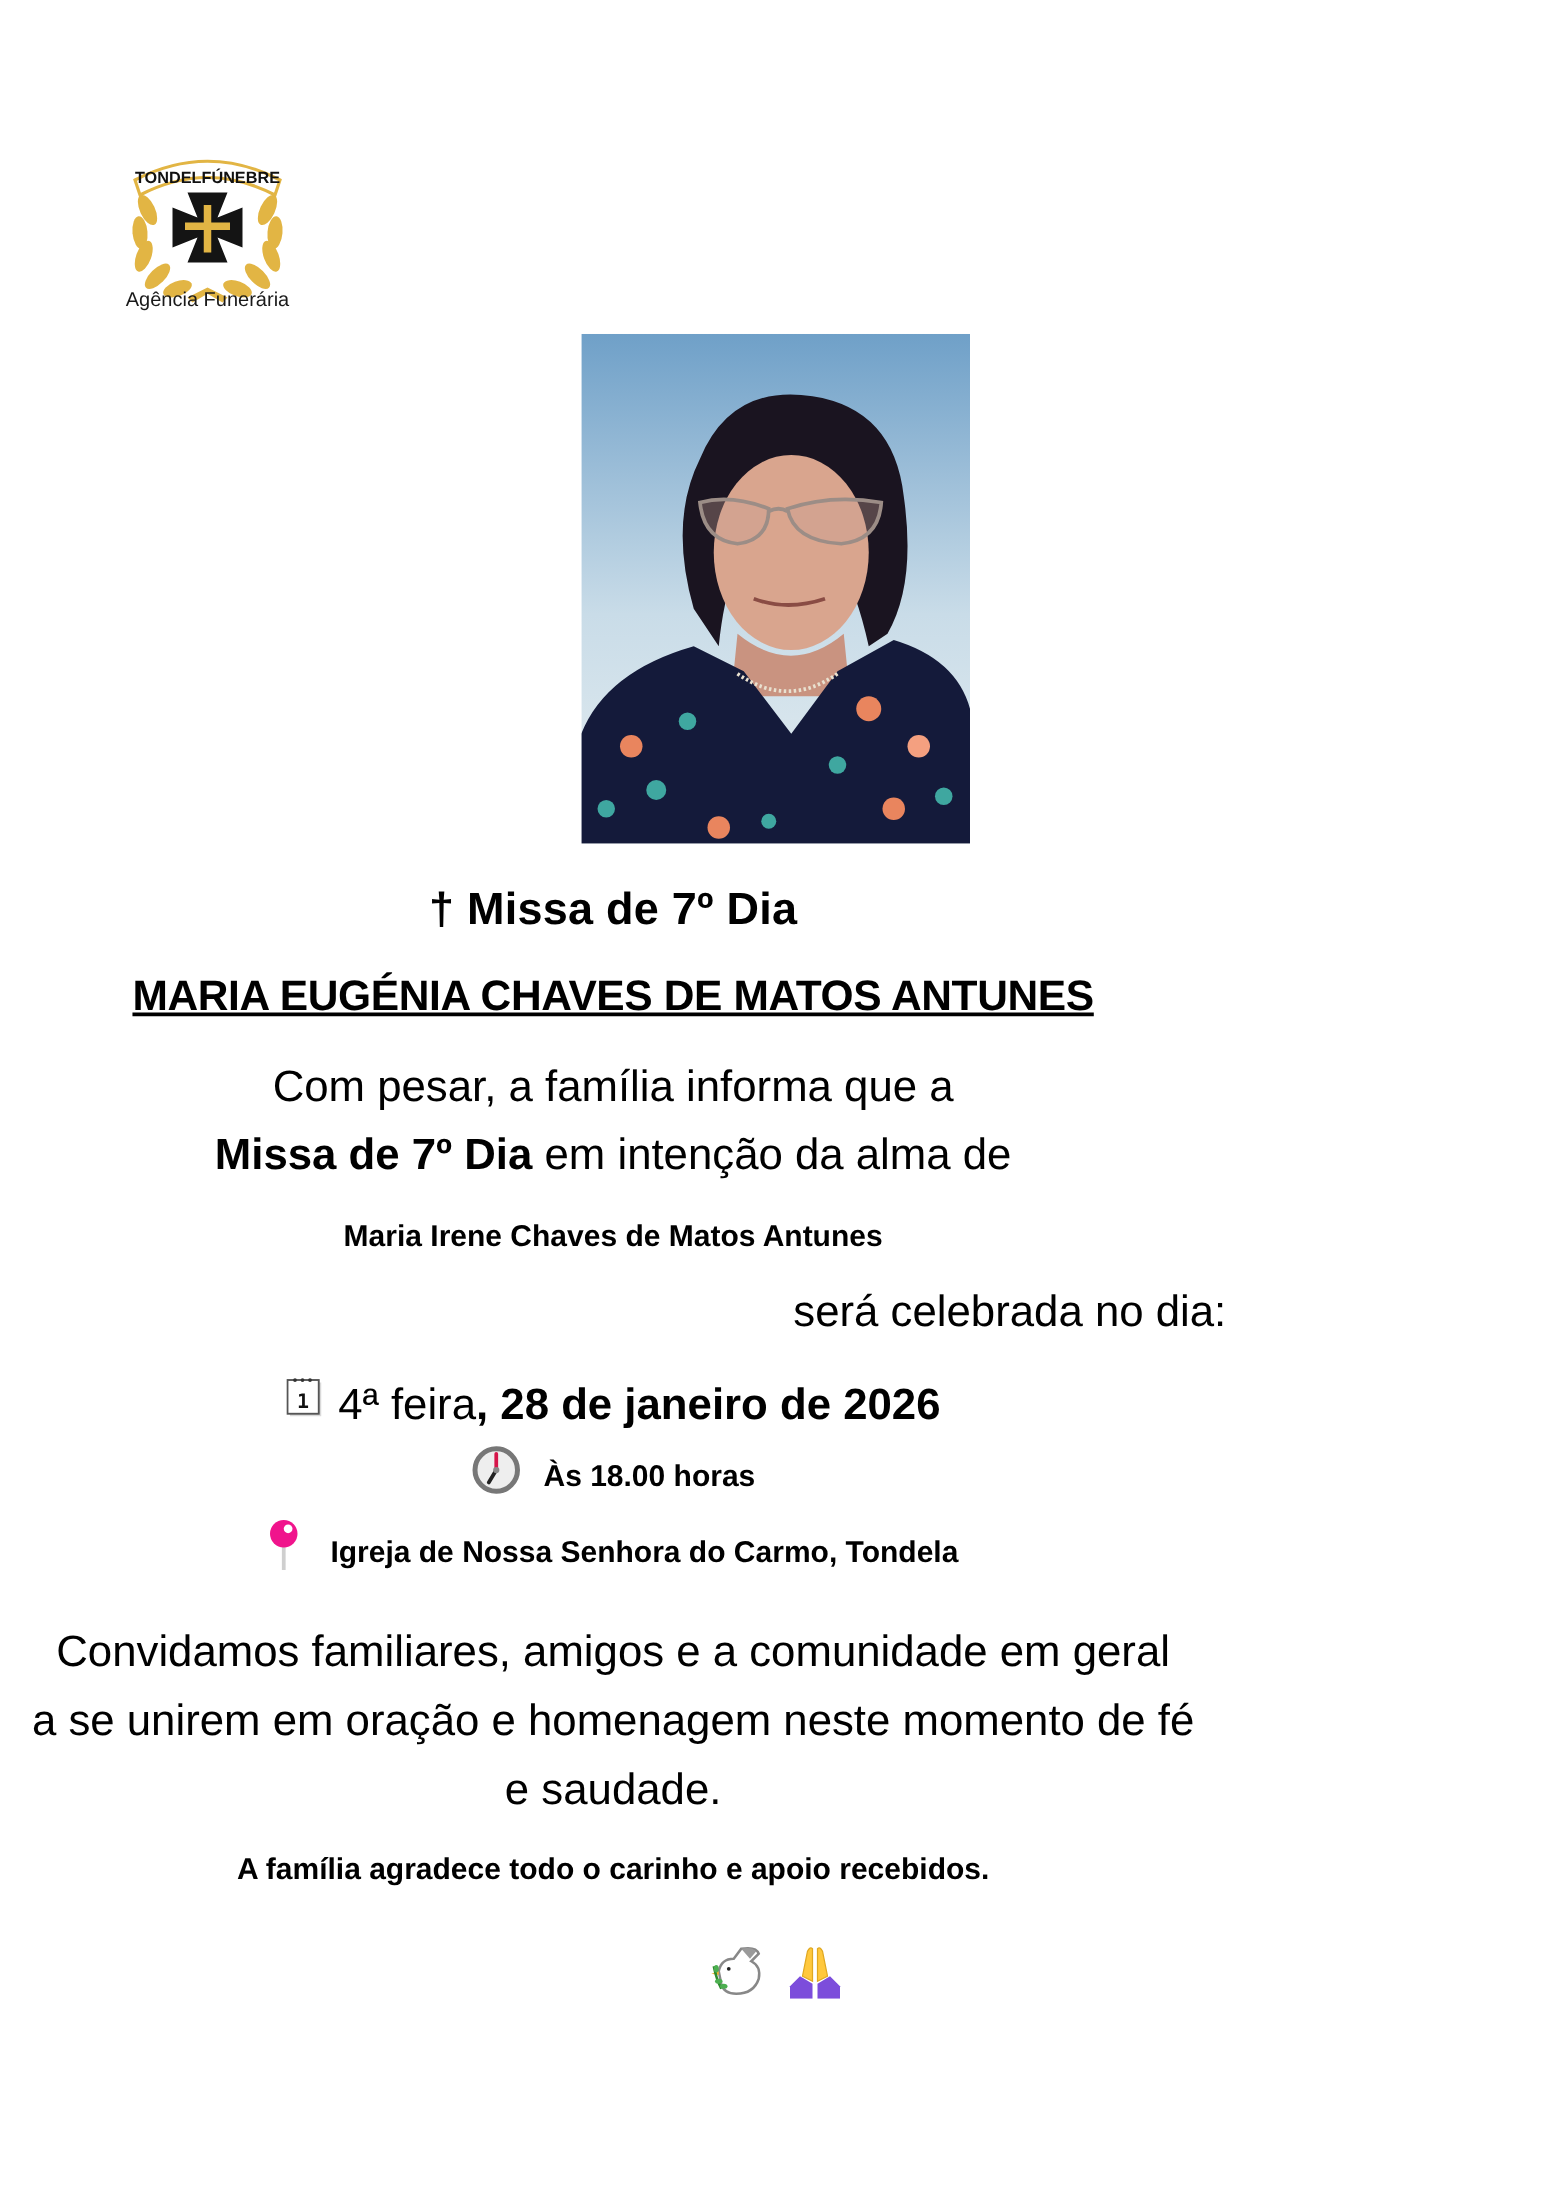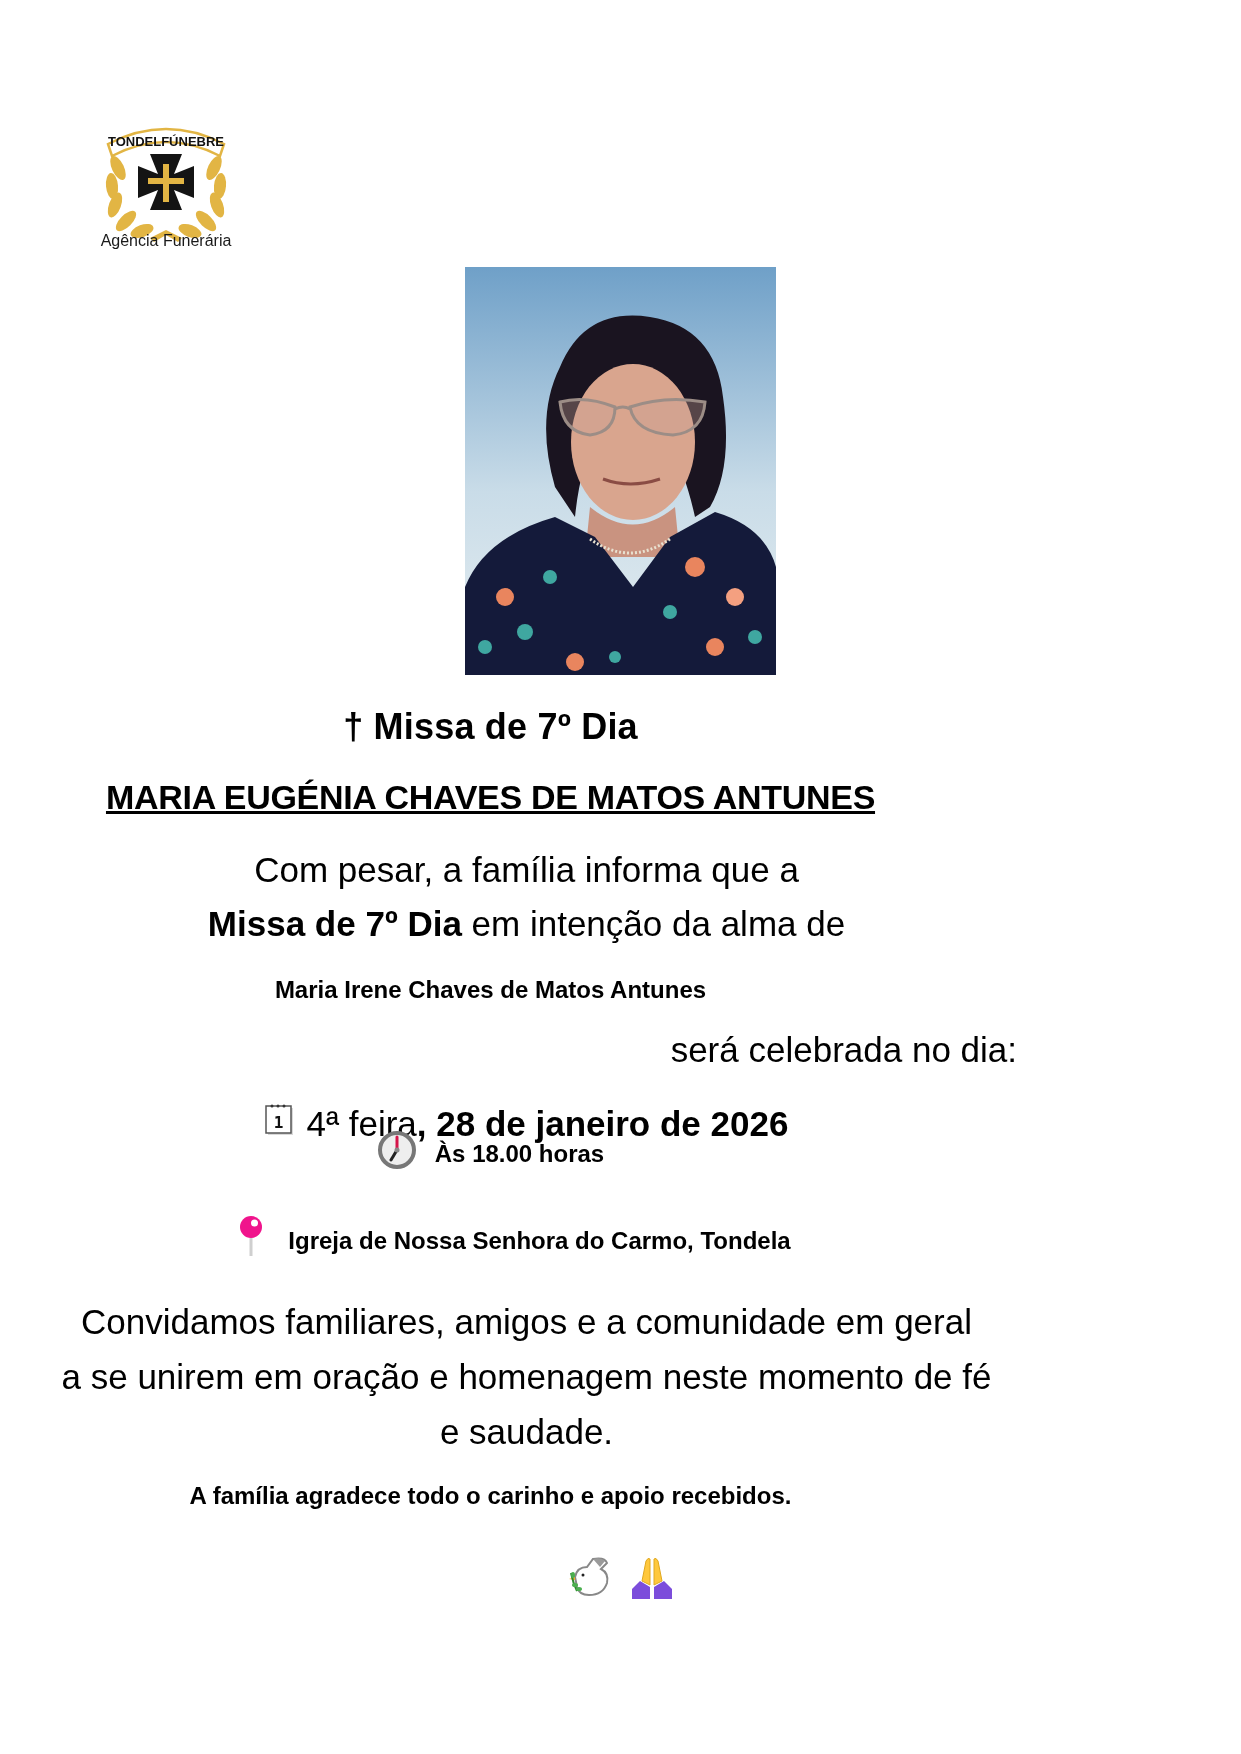--- a/index.html
+++ b/index.html
@@ -10,21 +10,21 @@
   .abs { position: absolute; }
   .center-line {
     position: absolute; left: 0; width: 981px; text-align: center; white-space: nowrap;
   }
   .logo { left: 100px; top: 118px; width: 132px; height: 132px; }
   .logo-caption { left: 93px; top: 232px; width: 146px; text-align: center; font-size: 16px; color: #1a1a1a; white-space: nowrap; }
   .photo { left: 465px; top: 267px; width: 311px; height: 408px; overflow: hidden; }
   .b { font-weight: bold; }
   .t-title { top: 706px; font-size: 36px; font-weight: bold; letter-spacing: 0.2px; }
   .t-name { top: 778px; font-size: 34px; font-weight: bold; letter-spacing: -0.3px; text-decoration: underline; }
-  .t-body { font-size: 35px; padding-left: 36px; }
+  .t-body { font-size: 35px; }
   .t-bold { font-size: 24px; font-weight: bold; }
   .icon-inline { display: inline-block; vertical-align: middle; }
   .emojis { top: 1555px; left: 0; width: 1241px; text-align: center; }
 </style>
 </head>
 <body>
 
 <div class="abs logo">
   <svg width="132" height="132" viewBox="0 0 132 132">
 
@@ -119,32 +119,32 @@
       <rect x="3" y="5" width="25" height="27" fill="#d9d9d9"></rect>
       <rect x="1" y="3" width="25" height="27" fill="#ffffff" stroke="#555" stroke-width="1.5"></rect>
       <circle cx="7" cy="3" r="1.5" fill="#333"></circle>
         <circle cx="13" cy="3" r="1.5" fill="#333"></circle>
         <circle cx="19" cy="3" r="1.5" fill="#333"></circle>
       <text x="13.5" y="25" text-anchor="middle" font-family="DejaVu Sans Mono, monospace" font-weight="bold" font-size="16" fill="#111">1</text>
     </svg>
   </span><span>4ª feira</span><span class="b">, 28 de janeiro de 2026</span>
 </div>
 
-<div class="center-line t-bold" style="top:1136px;">
+<div class="center-line t-bold" style="top:1162px;">
   <span class="icon-inline" style="margin-right:18px; margin-top:-6px;">
     <svg width="40" height="40" viewBox="0 0 40 40">
       <circle cx="20" cy="20" r="17" fill="#eeeeee" stroke="#777" stroke-width="4"></circle>
       <line x1="20" y1="20" x2="20" y2="7" stroke="#D6154A" stroke-width="3" stroke-linecap="round"></line>
       <line x1="20" y1="20" x2="14" y2="30" stroke="#222" stroke-width="3" stroke-linecap="round"></line>
       <circle cx="20" cy="20" r="2.5" fill="#888"></circle>
     </svg>
   </span><span>Às 18.00 horas</span>
 </div>
 
-<div class="center-line t-bold" style="top:1222px;padding-left:24px;">
+<div class="center-line t-bold" style="top:1222px;">
   <span class="icon-inline" style="margin-right:24px; margin-top:-8px;">
     <svg width="26" height="44" viewBox="0 0 26 44">
       <rect x="11.5" y="18" width="3" height="24" fill="#cfcfcf"></rect>
       <circle cx="13" cy="13" r="11" fill="#F0148C"></circle>
       <circle cx="16.5" cy="9" r="3.5" fill="#ffffff"></circle>
     </svg>
   </span><span>Igreja de Nossa Senhora do Carmo, Tondela</span>
 </div>
 
 <div class="center-line t-body" style="top:1302px;">Convidamos familiares, amigos e a comunidade em geral</div>

